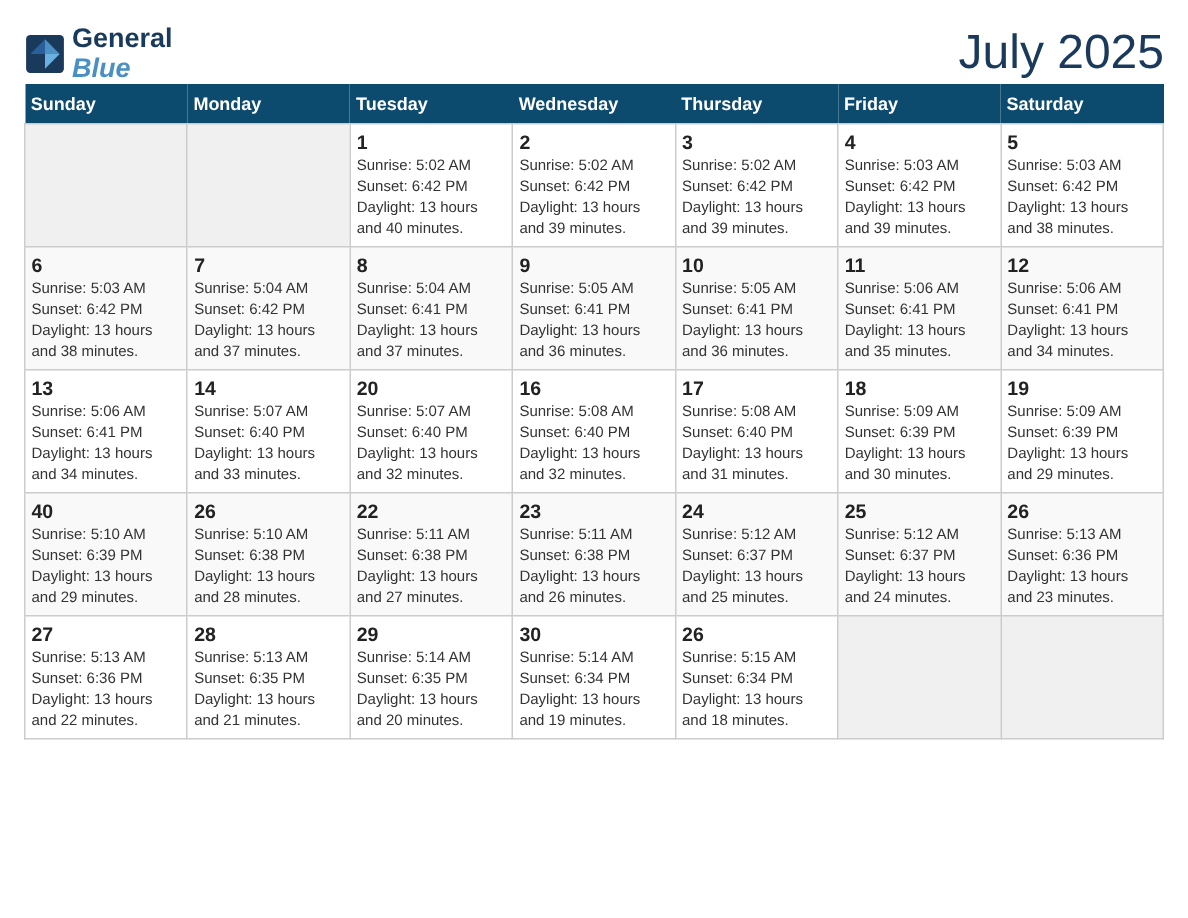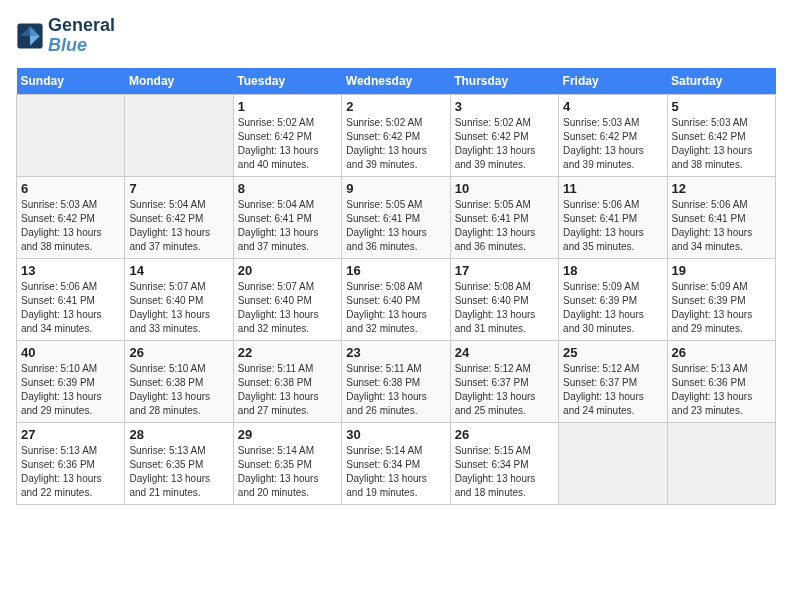--- a/index.html
+++ b/index.html
@@ -7,21 +7,20 @@
       font-family: Arial, sans-serif;
       background: #fff;
       width: 792px;
       min-height: 612px;
       padding: 16px;
     }
     .header {
       display: flex;
       justify-content: space-between;
       align-items: flex-start;
-      margin-bottom: 12px;
     }
     .logo {
       display: flex;
       align-items: center;
     }
     .logo-text {
       font-size: 18px;
       font-weight: bold;
       color: #1a3a5c;
       line-height: 1.1;
@@ -46,21 +45,21 @@
     .location {
       font-size: 14px;
       color: #333;
     }
     table {
       width: 100%;
       border-collapse: collapse;
       font-size: 11px;
     }
     thead th {
-      background-color: #3b82f6;
+      background-color: #0c4a6e;
       color: #fff;
       padding: 6px 4px;
       text-align: left;
       font-size: 12px;
       font-weight: bold;
     }
     tbody td {
       border: 1px solid #ccc;
       vertical-align: top;
       padding: 4px;
@@ -97,20 +96,21 @@
       <polygon points="20,6 34,20 20,20" fill="#4a90c4"></polygon>
       <polygon points="20,20 34,20 20,34" fill="#6ab0e0"></polygon>
       <polygon points="6,20 20,6 20,20" fill="#2a6099"></polygon>
       <polygon points="6,20 20,20 20,34" fill="#1a3a5c"></polygon>
     </svg>
     <div class="logo-text">
       General<br><span>Blue</span>
     </div>
   </div>
   <div class="title-block">
+    <div class="month-title">July 2025</div>
   </div>
 </div>
 
 <table>
   <thead>
     <tr>
     <th>Sunday</th>
         <th>Monday</th>
         <th>Tuesday</th>
         <th>Wednesday</th>

